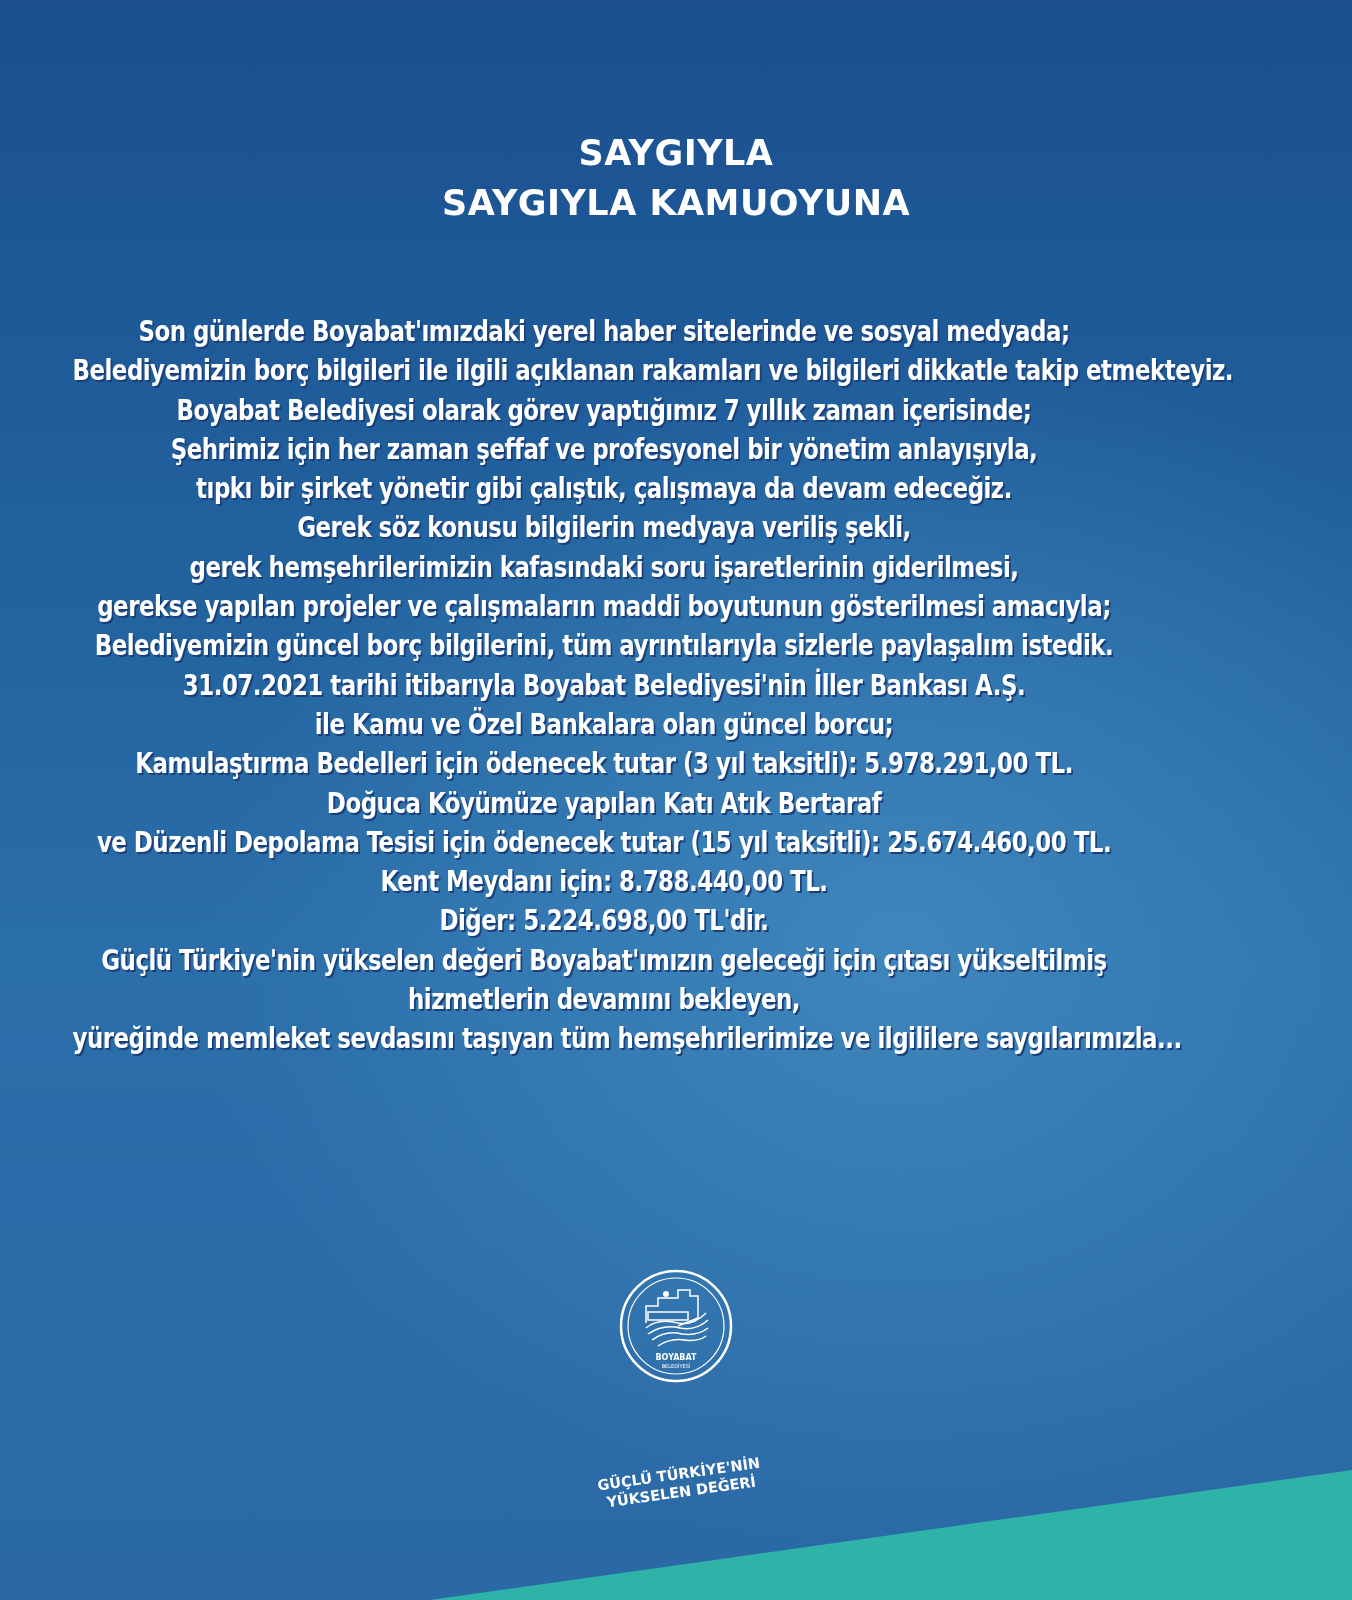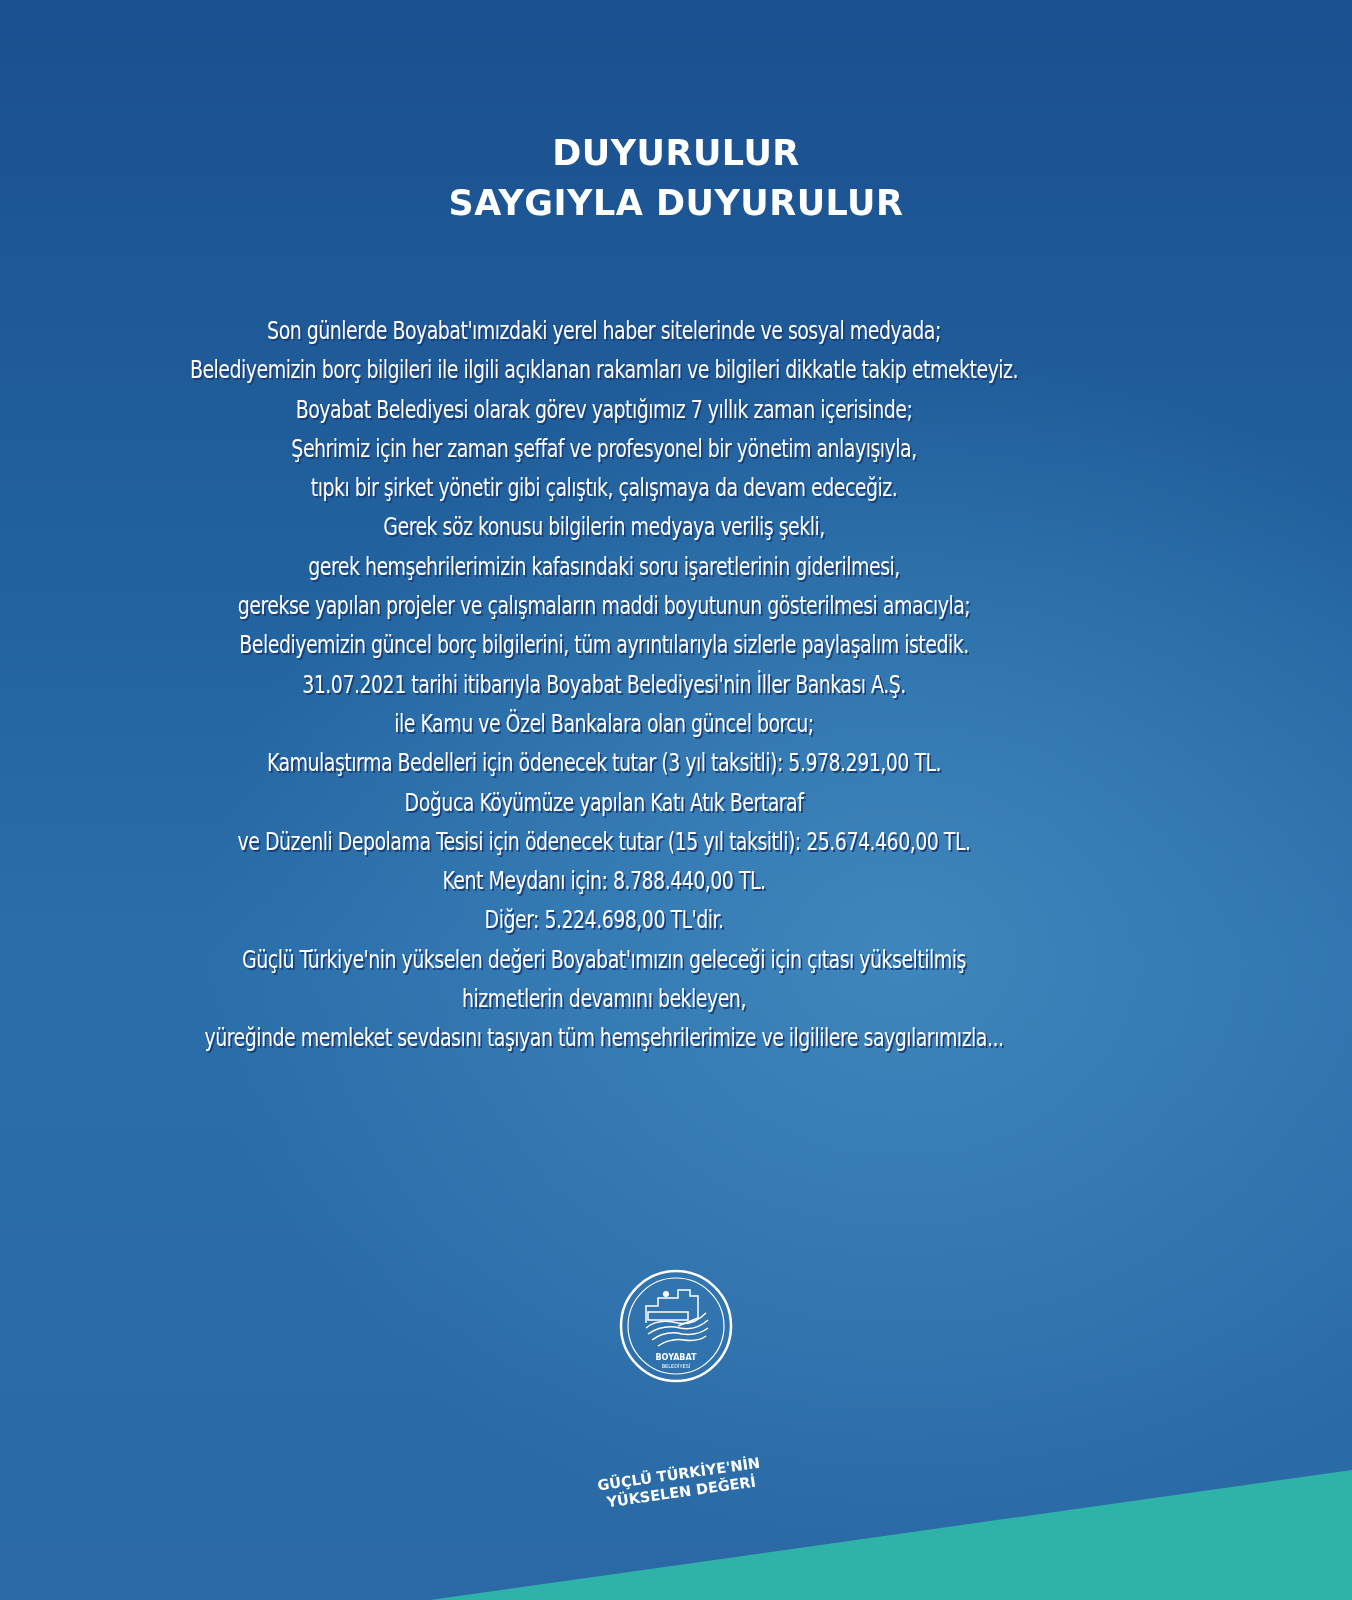--- a/index.html
+++ b/index.html
@@ -15,42 +15,42 @@
     clip-path: polygon(1352px 1470px, 1352px 1600px, 430px 1600px);
     background:#2fb3a9;
   }
   .title {
     position:absolute; left:0; width:1352px; top:128px; text-align:center;
     font-family:"DejaVu Sans", sans-serif; font-weight:bold; font-size:35px; line-height:50px;
     letter-spacing:0.5px;
   }
   .body-text {
     position:absolute; left:0; width:1208px; top:312px; text-align:center;
-    font-family:"DejaVu Sans Condensed","DejaVu Sans", sans-serif; font-weight:normal;
-    font-size:24px; line-height:39.3px; letter-spacing:-0.6px;
+    font-family:"DejaVu Sans Condensed","DejaVu Sans", sans-serif; font-weight:bold;
+    font-size:29px; line-height:39.3px; letter-spacing:-0.6px;
     text-shadow: 2px 2px 0 #1a3f78;
   }
   .body-text div { white-space:nowrap; transform:scaleX(0.88); }
   .logo {
     position:absolute; left:618px; top:1268px; width:116px; height:116px;
   }
   .slogan {
     position:absolute; left:580px; top:1465px; width:200px; text-align:center;
     font-family:"DejaVu Sans", sans-serif; font-weight:bold; font-size:14.5px; line-height:18px;
     transform: rotate(-8deg); transform-origin:center;
   }
 </style>
 </head>
 <body>
 
 <div class="teal"></div>
 
 <div class="title">
-  <div>DUYURULUR</div>
-  <div>SAYGIYLA DUYURULUR</div>
+  <div>SAYGIYLA</div>
+  <div>SAYGIYLA KAMUOYUNA</div>
 </div>
 
 <div class="body-text">
   <div>Son günlerde Boyabat'ımızdaki yerel haber sitelerinde ve sosyal medyada;</div>
   <div>Belediyemizin borç bilgileri ile ilgili açıklanan rakamları ve bilgileri dikkatle takip etmekteyiz.</div>
   <div>Boyabat Belediyesi olarak görev yaptığımız 7 yıllık zaman içerisinde;</div>
   <div>Şehrimiz için her zaman şeffaf ve profesyonel bir yönetim anlayışıyla,</div>
   <div>tıpkı bir şirket yönetir gibi çalıştık, çalışmaya da devam edeceğiz.</div>
   <div>Gerek söz konusu bilgilerin medyaya veriliş şekli,</div>
   <div>gerek hemşehrilerimizin kafasındaki soru işaretlerinin giderilmesi,</div>

